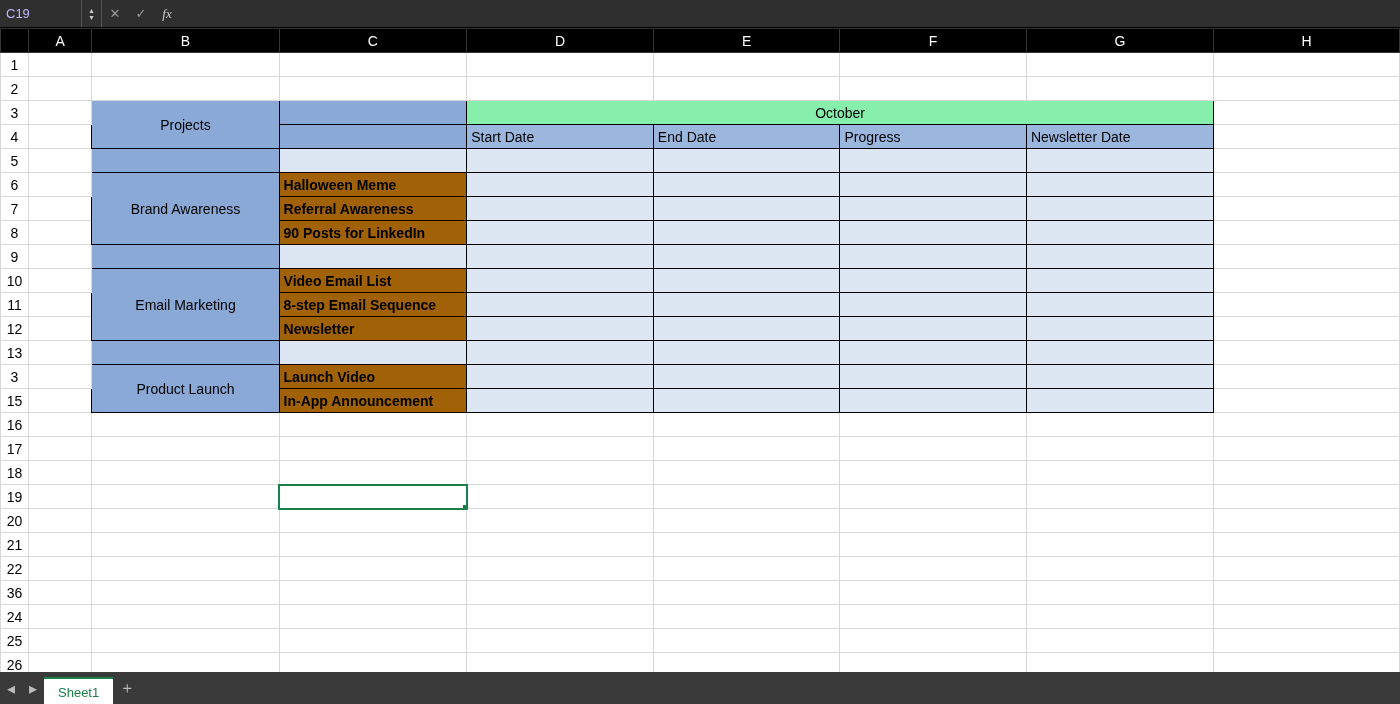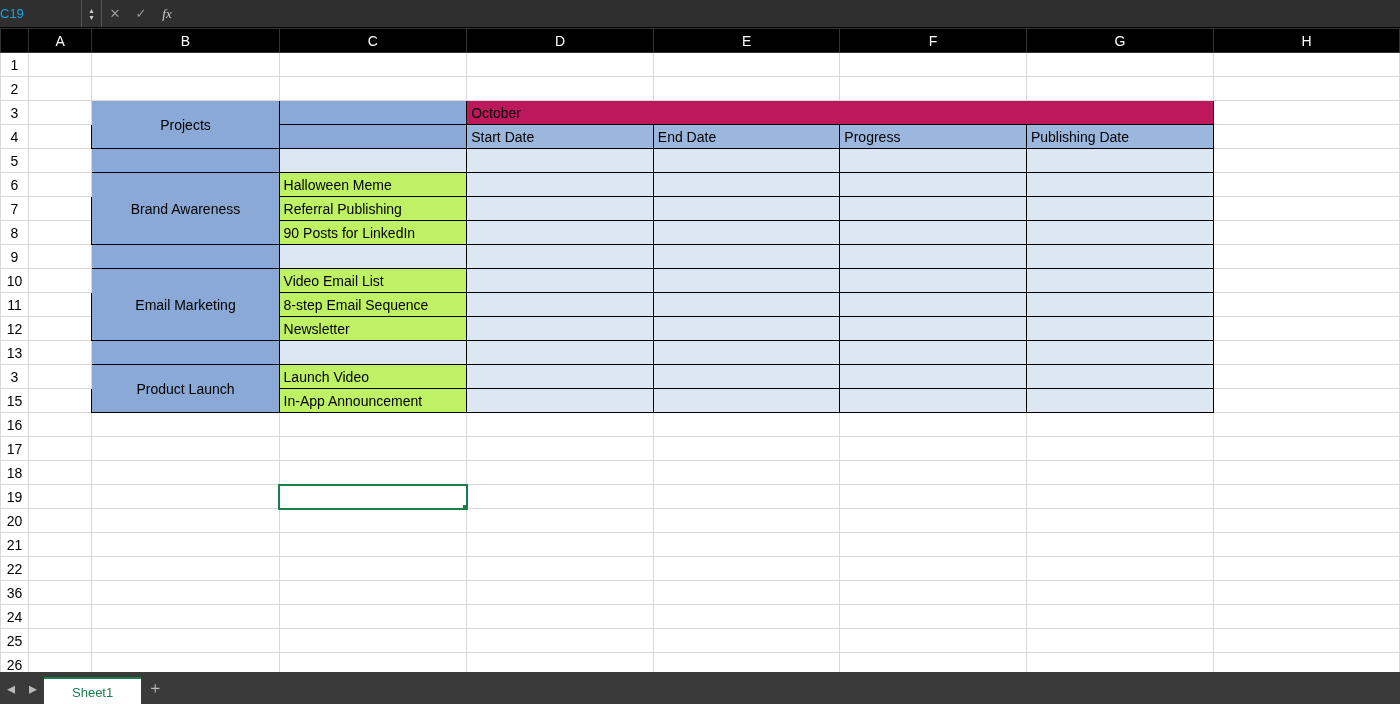--- a/index.html
+++ b/index.html
@@ -5,21 +5,21 @@
 * { margin:0; padding:0; box-sizing:border-box; font-family:"Segoe UI",Arial,sans-serif; }
 html,body { width:1400px; height:704px; background:#fff; overflow:hidden; }
 
 
 .formula-bar {
   height:28px; background:#2f2f2f; display:flex; align-items:center;
   border-bottom:1px solid #000;
 }
 .name-box {
   width:82px; height:100%; display:flex; align-items:center;
-  color:#0ea5e9; font-size:13px; background:#2f2f2f;
+  color:#c4b5fd; font-size:13px; padding-left:6px; background:#2f2f2f;
   border-right:1px solid #555;
 }
 .name-box-stepper {
   width:20px; height:100%; display:flex; flex-direction:column;
   justify-content:center; align-items:center; border-right:1px solid #555;
 }
 .name-box-stepper span { color:#ccc; font-size:8px; line-height:7px; cursor:pointer;}
 .fb-btn {
   width:26px; height:100%; display:flex; align-items:center; justify-content:center;
   color:#9a9a9a; font-size:13px; cursor:pointer;
@@ -58,34 +58,34 @@
   outline:2px solid #1a7f4b; outline-offset:-1px; position:relative;
 }
 td.selected::after{
   content:""; position:absolute; right:-3px; bottom:-3px;
   width:6px; height:6px; background:#1a7f4b;
 }
 
 
 .hdr-dark { background:#8aa9d6; text-align:center; font-size:16px; border:1px solid #000 !important;}
 .hdr-mid  { background:#9cb7de; border:1px solid #000 !important; padding-left:6px;}
-.hdr-mid-center { background:#be185d; text-align:left; border:1px solid #000 !important;margin-top:45px;}
+.hdr-mid-center { background:#86efac; text-align:center; border:1px solid #000 !important;margin-top:45px;}
 .spacer-row td.body-light { height:18px;}
 .body-light { background:#dde6f3; border:1px solid #000 !important; padding-left:6px;}
-.body-task  { background:#bef264; border:1px solid #000 !important; padding-left:6px;}
+.body-task  { background:#a16207; border:1px solid #000 !important; padding-left:6px;font-weight:bold;}
 .proj-label { background:#8aa9d6; text-align:center; font-size:16px; border:1px solid #000 !important;}
 
 
 .tab-bar {
   position:absolute; left:0; right:0; bottom:0; height:32px;
   background:#3a3a3a; display:flex; align-items:center;
 }
 .tab-nav { width:22px; height:100%; display:flex; align-items:center; justify-content:center; color:#bbb; cursor:pointer;}
 .sheet-tab {
-  height:28px; margin-top:6px; padding:0 28px; background:#fff;
+  height:28px; margin-top:6px; padding:0 14px; background:#fff;
   display:flex; align-items:center; font-size:13px; color:#1a7f4b;
   border-top:2px solid #1a7f4b; cursor:pointer;
 }
 .add-tab { width:28px; height:100%; display:flex; align-items:center; justify-content:center; color:#bbb; font-size:16px; cursor:pointer;}
 .tab-spacer{flex:1; background:#3a3a3a; height:100%;}
 </style>
 </head>
 <body>
 
 <div class="formula-bar">
@@ -159,21 +159,21 @@
 <td></td>
         </tr>
 
 <tr>
           <th class="row-head">4</th>
 <td></td>
 <td class="hdr-dark"></td>
 <td class="hdr-mid">Start Date</td>
 <td class="hdr-mid">End Date</td>
 <td class="hdr-mid">Progress</td>
-<td class="hdr-mid">Publishing Date</td>
+<td class="hdr-mid">Newsletter Date</td>
 <td></td>
         </tr>
 
 <tr class="spacer-row">
           <th class="row-head">5</th>
 <td></td>
 <td class="hdr-dark"></td>
 <td class="body-light"></td>
 <td class="body-light"></td>
           <td class="body-light"></td>
@@ -189,21 +189,21 @@
 <td class="body-task">Halloween Meme</td>
 <td class="body-light"></td>
           <td class="body-light"></td>
           <td class="body-light"></td>
           <td class="body-light"></td>
 <td></td>
         </tr>
 <tr>
           <th class="row-head">7</th>
 <td></td>
-<td class="body-task">Referral Publishing</td>
+<td class="body-task">Referral Awareness</td>
 <td class="body-light"></td>
           <td class="body-light"></td>
           <td class="body-light"></td>
           <td class="body-light"></td>
 <td></td>
         </tr>
 <tr>
           <th class="row-head">8</th>
 <td></td>
 <td class="body-task">90 Posts for LinkedIn</td>

